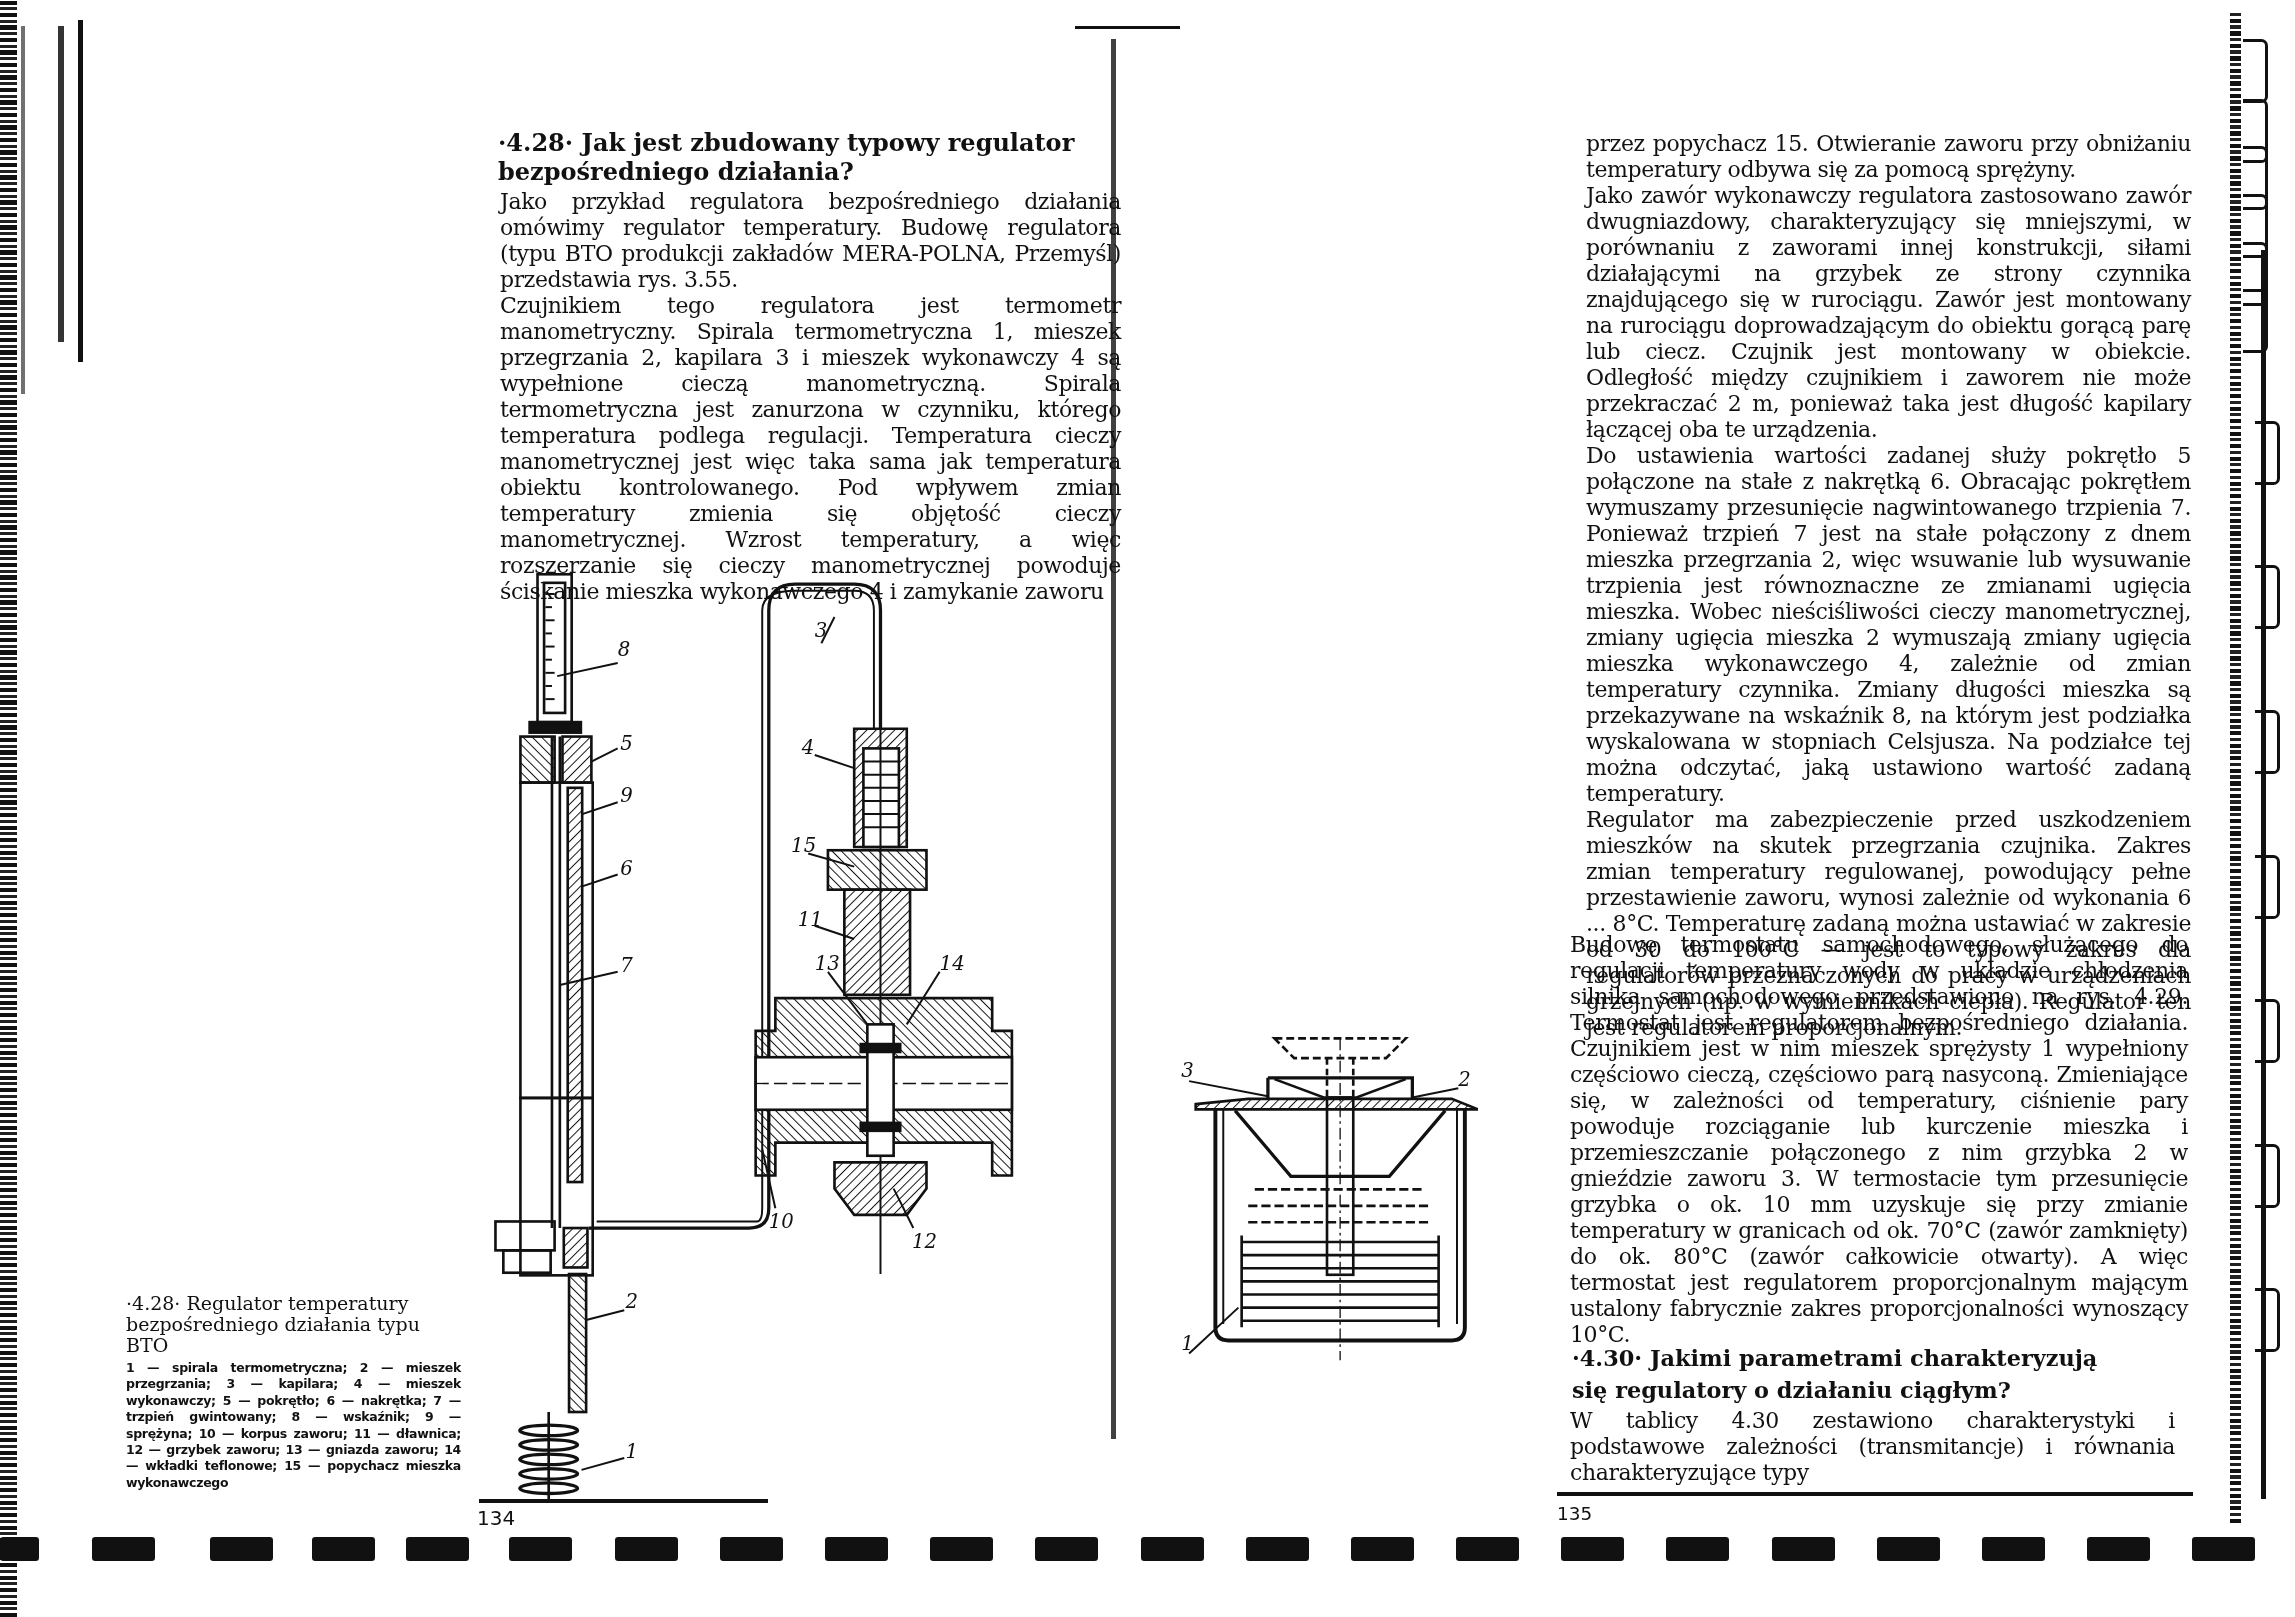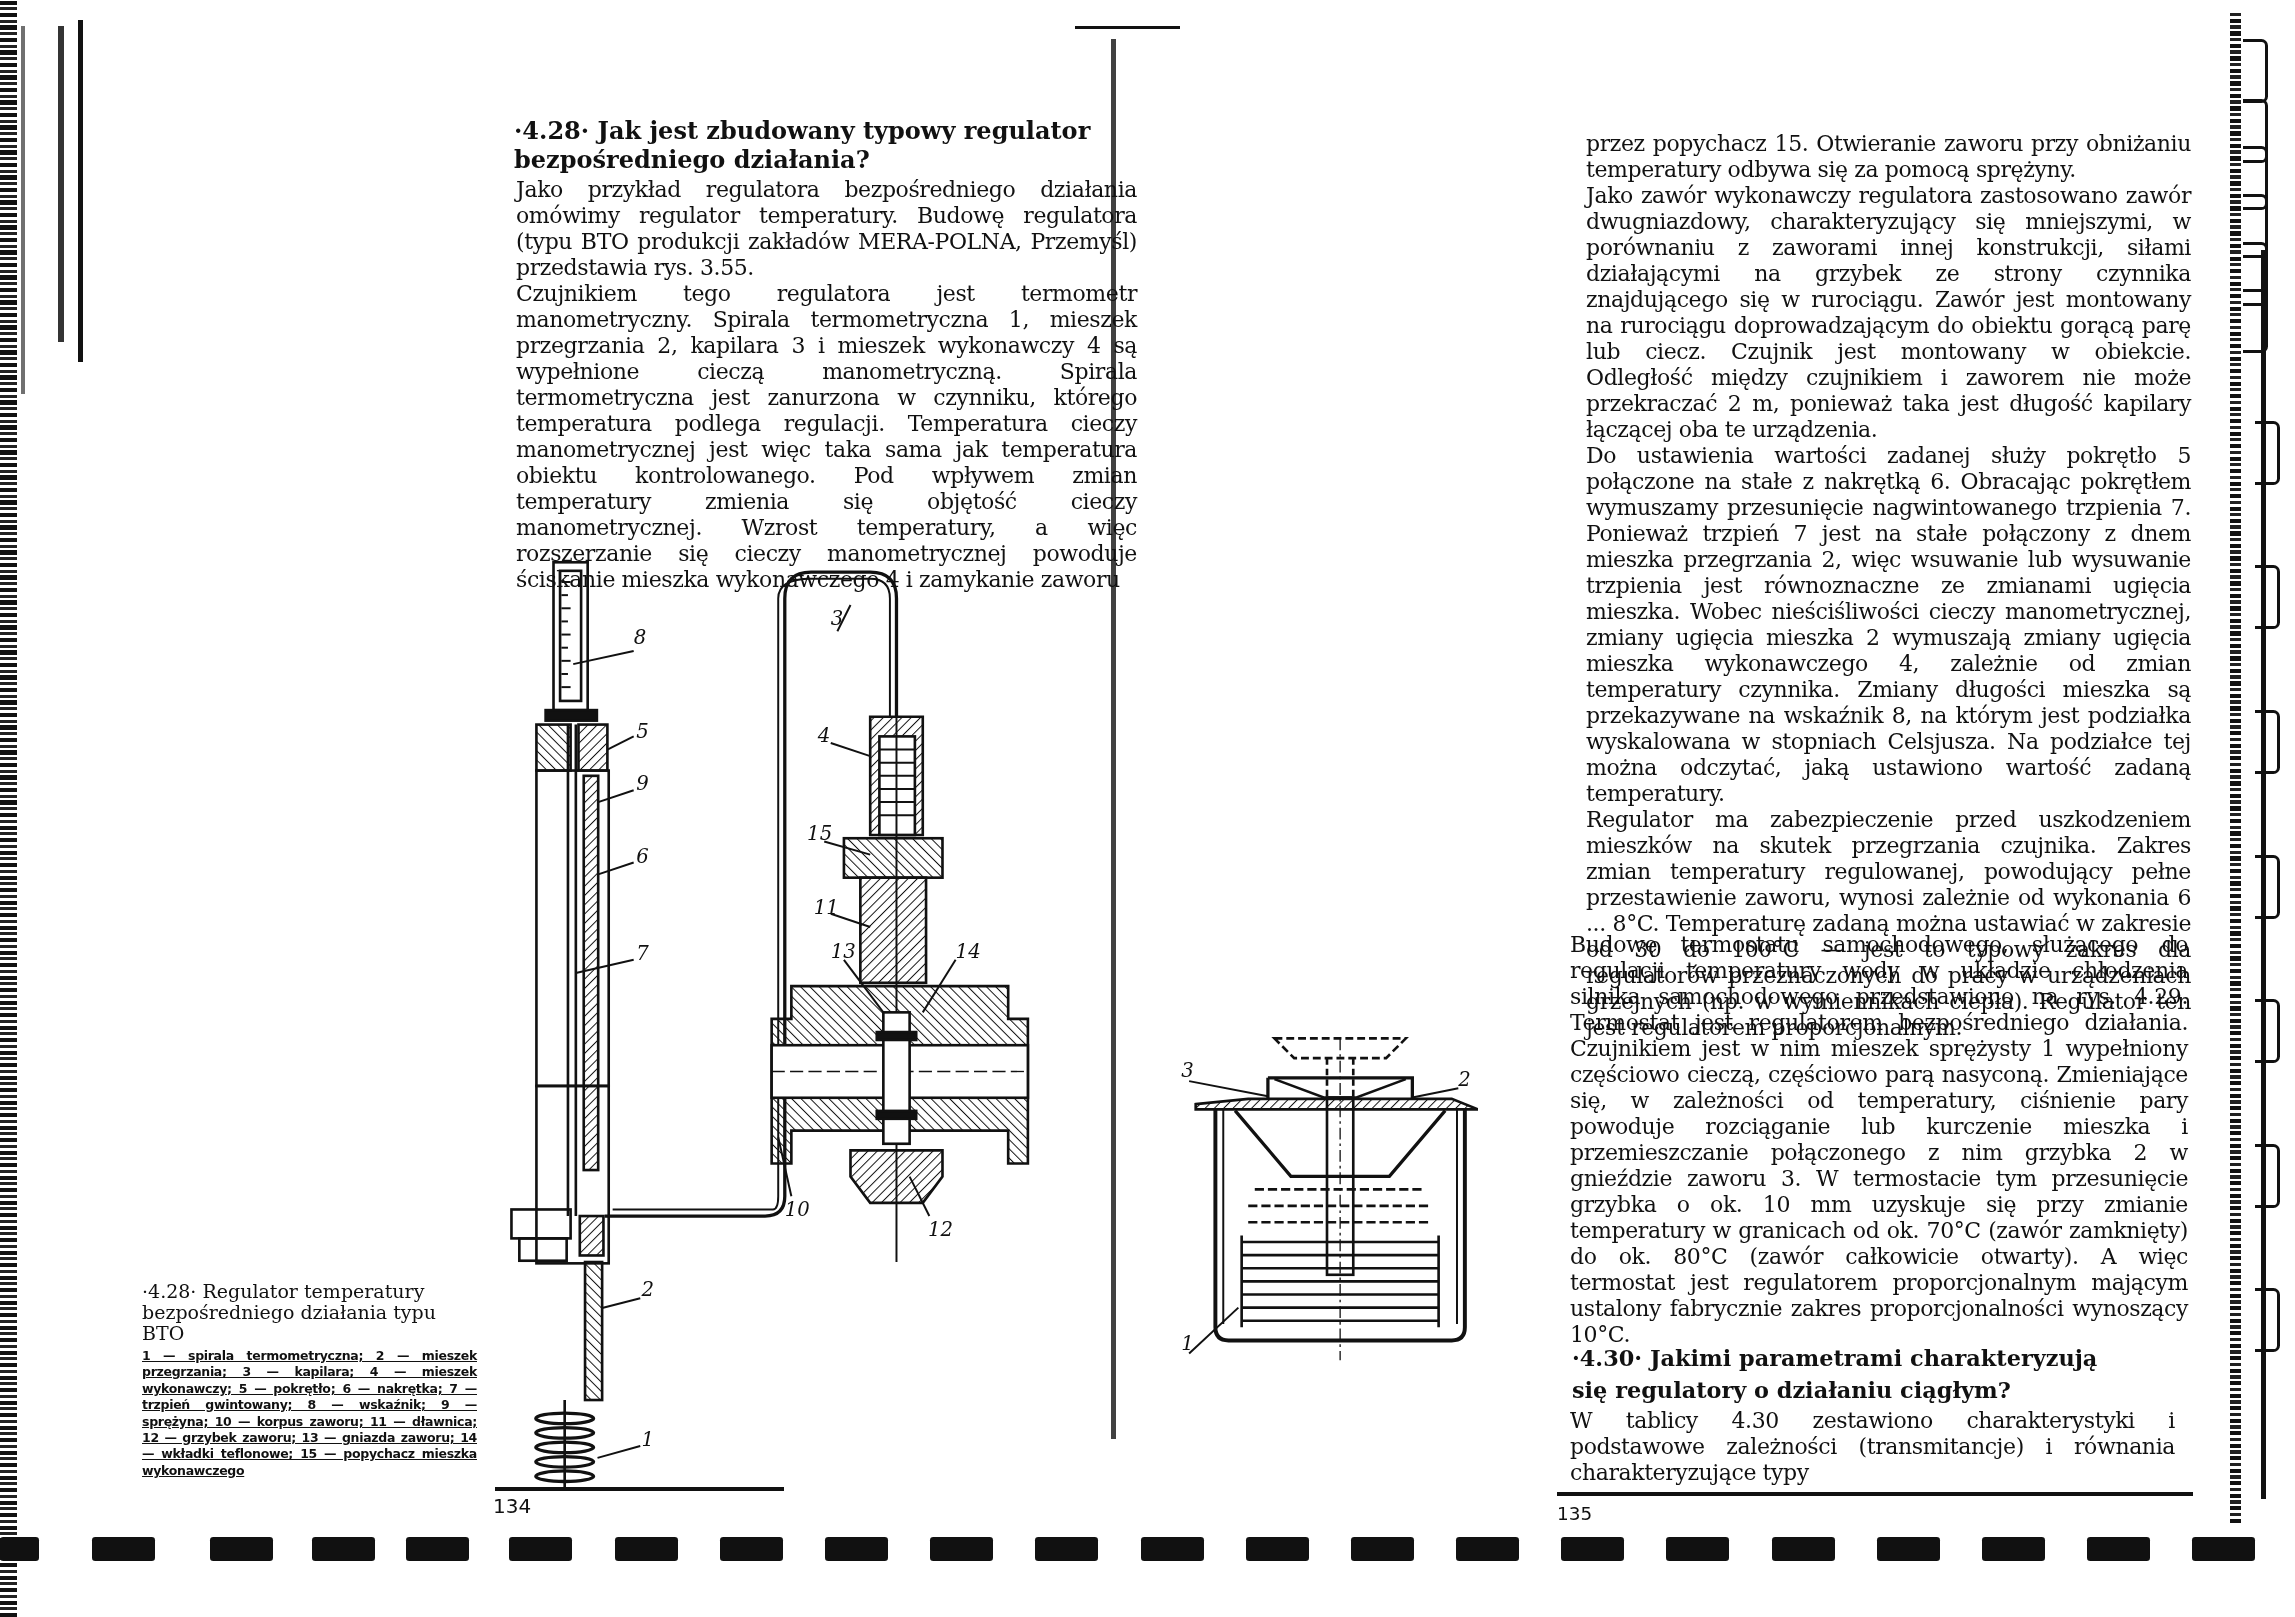--- a/index.html
+++ b/index.html
@@ -7,21 +7,21 @@
          font-family:"DejaVu Serif", serif; color:#111; }
   .abs { position:absolute; }
   .scan-edge { position:absolute; background:
       repeating-linear-gradient(0deg,#111 0 4px,#fff 4px 6.6px,#222 6.6px 10px,#fff 10px 12.5px); }
   .bleed { position:absolute; background:#111; }
   .gutter-line { position:absolute; width:3.3px; background:#111; }
   .heading { font-family:"DejaVu Serif", serif; font-weight:bold; font-size:24px; line-height:29px; }
   .body-text { font-family:"DejaVu Serif", serif; font-size:22px; line-height:26px; text-align:justify; letter-spacing:-0.4px; }
   .body-text p { margin:0; text-indent:0; }
   .cap-title { font-family:"DejaVu Serif", serif; font-size:19px; line-height:21px; }
-  .cap-legend { font-family:"DejaVu Sans", sans-serif; font-weight:bold; font-size:12.5px; line-height:16.4px; text-align:justify; letter-spacing:-0.3px;text-decoration:underline; }
+  .cap-legend { font-family:"DejaVu Sans", sans-serif; font-weight:bold; font-size:12.5px; line-height:16.4px; text-align:justify; letter-spacing:-0.3px; }
   .rule { position:absolute; height:4px; background:#111; }
   .page-num { position:absolute; font-family:"DejaVu Sans", sans-serif; font-weight:normal; font-size:20px; }
   .bottom-blocks { position:absolute; left:0; top:1537px; width:2295px; height:26px; }
   .bottom-blocks span { position:absolute; top:0; height:24px; width:63px; background:#111; border-radius:3.3px; }
   .tab { position:absolute; width:22.4px; height:58px; border:3.3px solid #111; border-left:none; border-radius:0 6.6px 6.6px 0; }
   svg text { font-family:"DejaVu Serif", serif; font-style:italic; font-size:30px; fill:#111; }
 </style>
 </head>
 <body>
 
@@ -69,21 +69,21 @@
     <span style="left:1456px;"></span>
     <span style="left:1561px;"></span>
   <span style="left:1666px;"></span>
     <span style="left:1772px;"></span>
     <span style="left:1877px;"></span>
   <span style="left:1982px;"></span>
     <span style="left:2087px;"></span>
     <span style="left:2192px;"></span>
 </div>
 
-<div class="abs" style="left:0;top:0;width:1118px;height:1337px;margin-left:16px;">
+<div class="abs" style="left:0;top:12px;width:1118px;height:1337px;">
 
   <div class="abs heading" style="left:498px;top:116px;width:624px;">
     <span>·4.28·</span>
     <span>Jak jest zbudowany typowy regulator bezpośredniego działania?</span>
   </div>
 
   <div class="abs body-text" style="left:500px;top:177px;width:621px;">
     <p>Jako przykład regulatora bezpośredniego działania omówimy regulator temperatury. Budowę regulatora (typu BTO produkcji zakładów MERA-POLNA, Przemyśl) przedstawia rys. 3.55.</p>
     <p>Czujnikiem tego regulatora jest termometr manometryczny. Spirala termometryczna 1, mieszek przegrzania 2, kapilara 3 i mieszek wykonawczy 4 są wypełnione cieczą manometryczną. Spirala termometryczna jest zanurzona w czynniku, którego temperatura podlega regulacji. Temperatura cieczy manometrycznej jest więc taka sama jak temperatura obiektu kontrolowanego. Pod wpływem zmian temperatury zmienia się objętość cieczy manometrycznej. Wzrost temperatury, a więc rozszerzanie się cieczy manometrycznej powoduje ściskanie mieszka wykonawczego 4 i zamykanie zaworu</p>
   </div>

